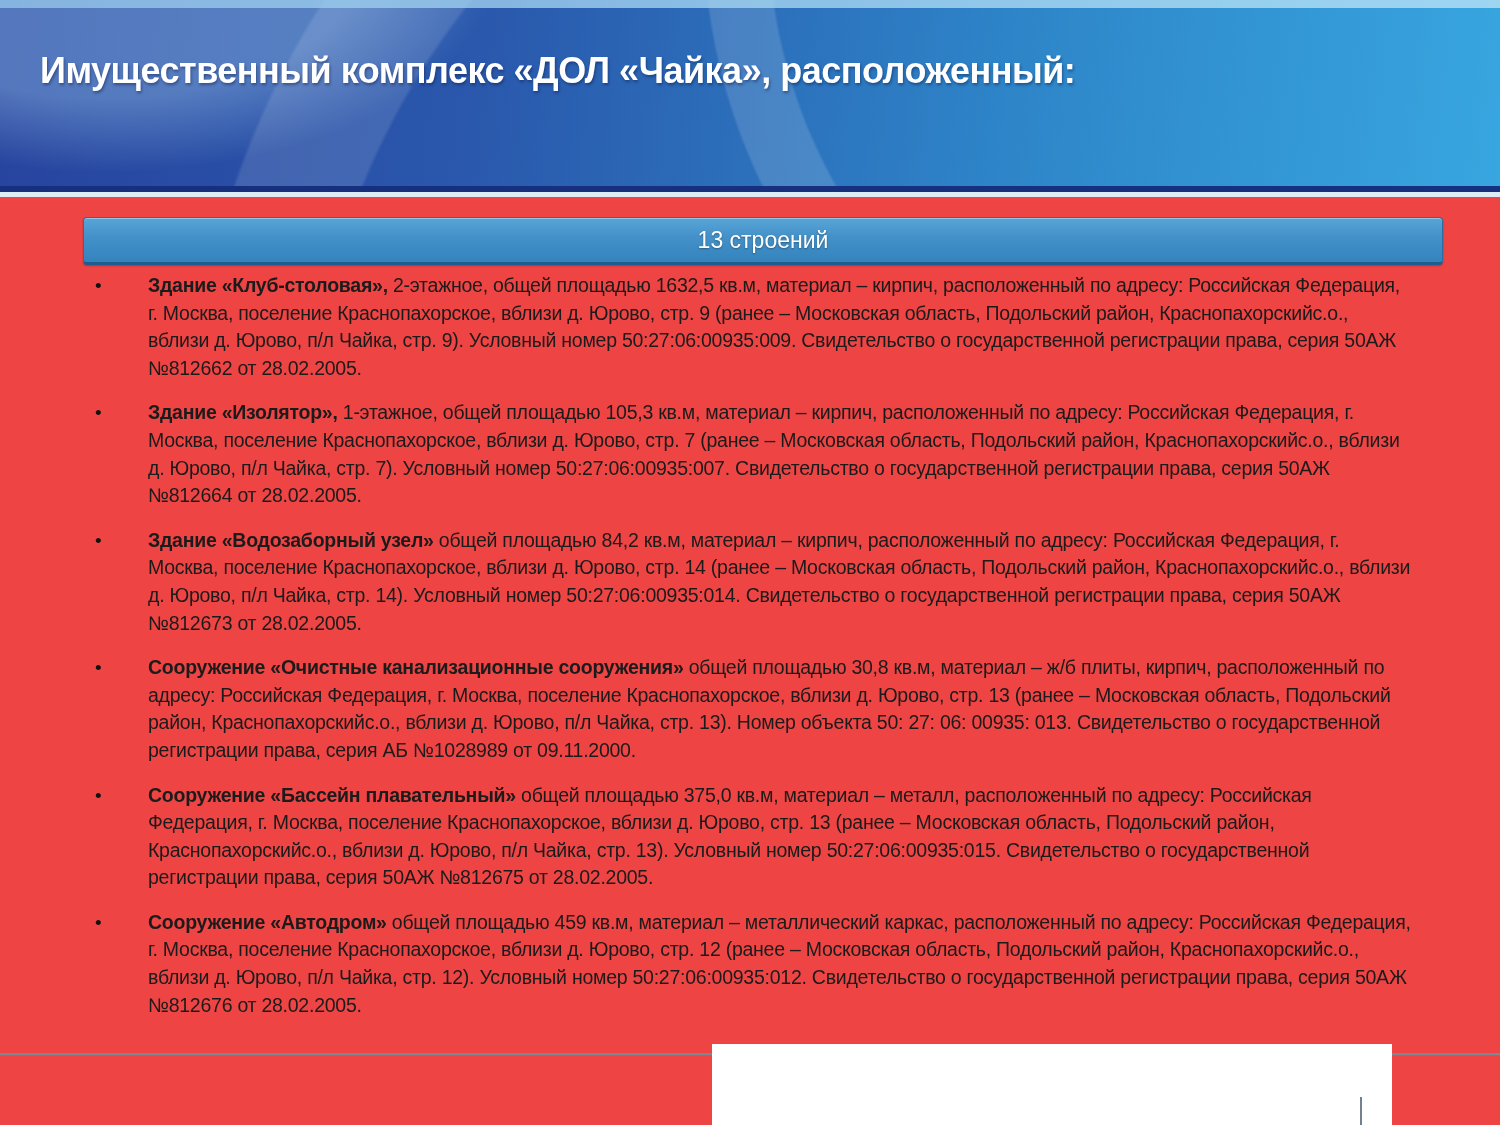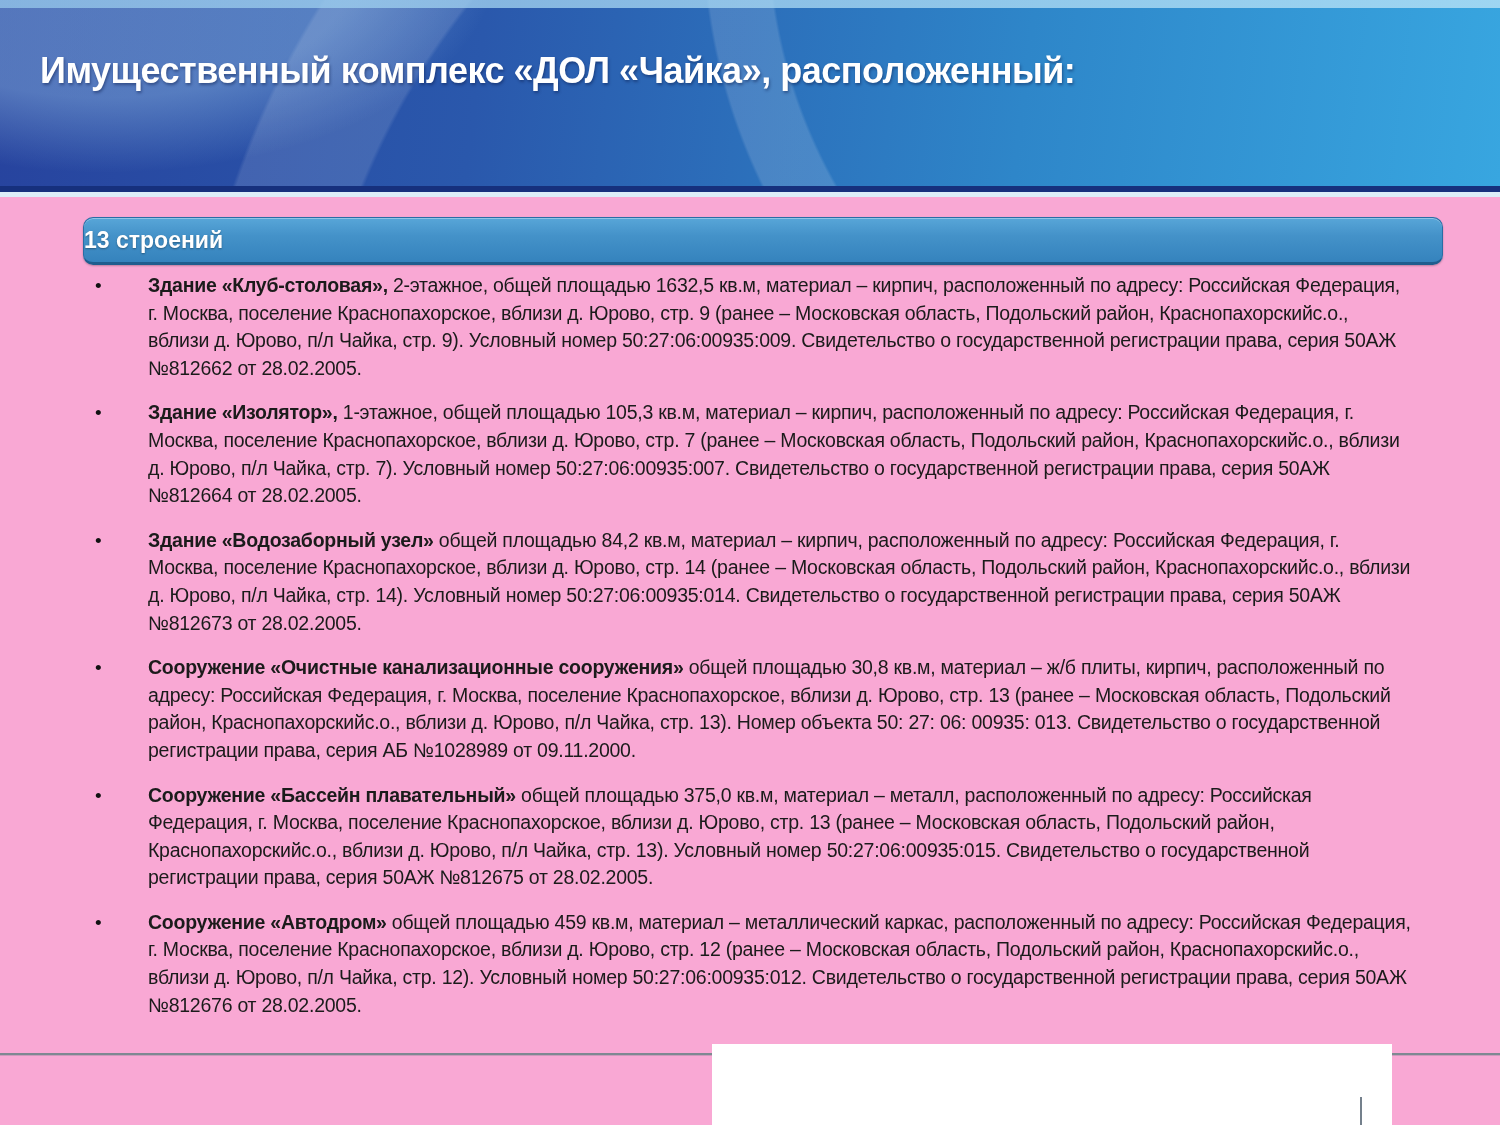--- a/index.html
+++ b/index.html
@@ -4,21 +4,21 @@
 <style>
   html, body {
     margin: 0;
     padding: 0;
     background: #ffffff;
   }
   .slide {
     position: relative;
     width: 1500px;
     height: 1125px;
-    background: #f9a8d4;
+    background: #ef4444;
     overflow: hidden;
     font-family: "Liberation Sans", sans-serif;
   }
 
   
   .header {
     position: absolute;
     top: 0; left: 0; right: 0;
     height: 186px;
     background:
@@ -54,30 +54,31 @@
     text-shadow: 1px 2px 3px rgba(8,25,70,0.45);
   }
 
   
   .banner {
     position: absolute;
     top: 217px;
     left: 83px;
     right: 57px;
     height: 44px;
-    border-radius: 10px;
+    border-radius: 4px;
     background: linear-gradient(to bottom, var(--banner-top) 0%, #4492c9 40%, var(--banner-bottom) 100%);
     border: 1px solid var(--banner-border);
     border-bottom: 3px solid #1f5d8e;
     box-shadow: inset 0 1px 0 rgba(255,255,255,0.35), 0 1px 2px rgba(0,0,0,0.25);
     display: flex;
     align-items: center;
+    justify-content: center;
     color: #ffffff;
     font-size: 23px;
-    font-weight: bold;
+    font-weight: normal;
     text-shadow: 0 1px 2px rgba(0,0,0,0.35);
   }
 
   
   .list {
     position: absolute;
     top: 272px;
     left: 0;
     right: 88px;
     margin: 0;

